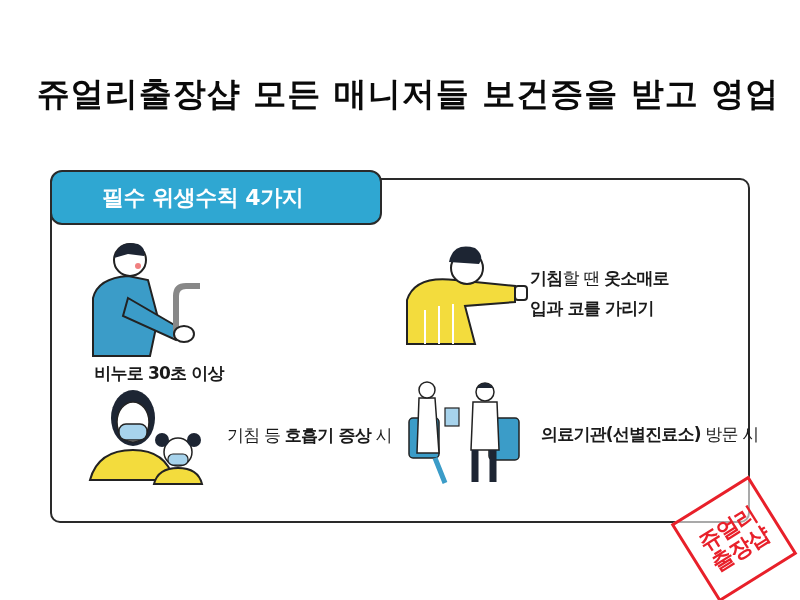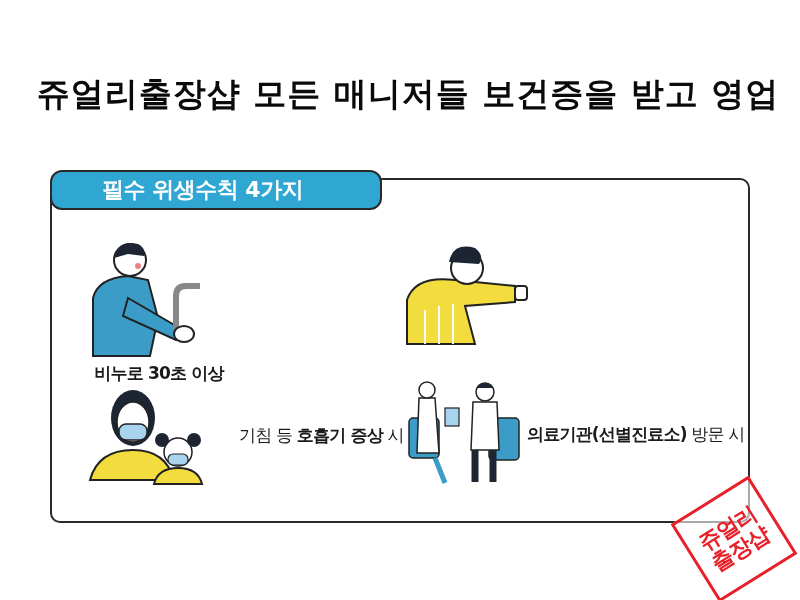--- a/index.html
+++ b/index.html
@@ -9,21 +9,21 @@
     }
     .page-title {
       position: absolute; left: 0; top: 72px; width: 800px; text-align: center;
       font-family: "DejaVu Sans", sans-serif; font-weight: bold; font-size: 33px; letter-spacing: 1px; color: #0a0a0a; padding-left: 8px;
     }
     .card {
       position: absolute; left: 50px; top: 178px; width: 700px; height: 345px;
       border: 2px solid #2a2a2a; border-radius: 10px; background: #fff; box-sizing: border-box;
     }
     .card-tab {
-      position: absolute; left: 50px; top: 170px; width: 332px; height: 40px;
+      position: absolute; left: 50px; top: 170px; width: 332px; height: 55px;
       background: #2fa7d2; border: 2px solid #2a2a2a; border-radius: 12px; box-sizing: border-box;
       display: flex; align-items: center; padding-left: 50px;
     }
     .card-tab span {
       color: #fff; font-weight: bold; font-size: 22px; letter-spacing: -0.5px;
     }
     .item { position: absolute; display: flex; align-items: center; }
     .item .art { position: relative; flex: 0 0 auto; }
     .item .text { font-size: 17px; line-height: 30px; letter-spacing: -0.8px; color: #1a1a1a; }
     .item .text b { font-weight: bold; }
@@ -71,42 +71,46 @@
 <div class="item" style="left:405px; top:240px;">
   <div class="art" style="width:125px; height:105px;">
     <svg width="125" height="105" viewBox="0 0 125 105">
       <path d="M2 104 L2 60 Q10 35 50 40 L110 46 L110 62 L60 66 L70 104 Z" fill="#f3dc3d" stroke="#222" stroke-width="2"></path>
       <path d="M20 104 L20 70 M34 104 L34 66 M48 104 L48 64" stroke="#fff" stroke-width="2"></path>
       <circle cx="62" cy="28" r="16" fill="#fff" stroke="#222" stroke-width="2"></circle>
       <path d="M44 22 Q48 2 70 8 Q80 16 74 24 Z" fill="#1d2533"></path>
       <rect x="110" y="46" width="12" height="14" rx="3" fill="#fff" stroke="#222" stroke-width="2"></rect>
     </svg>
   </div>
+  <div class="text" style="margin-left:0px;">
+    <div><b>기침</b><span class="light">할 땐 </span><b>옷소매로</b></div>
+    <div><b>입과 코를 가리기</b></div>
+  </div>
 </div>
 
 <div class="item" style="left:88px; top:380px;">
   <div class="art" style="width:135px; height:110px;">
     <svg width="135" height="110" viewBox="0 0 135 110">
       <path d="M2 100 Q10 70 45 70 Q78 70 86 100 Z" fill="#f3dc3d" stroke="#222" stroke-width="2"></path>
       <ellipse cx="45" cy="38" rx="22" ry="28" fill="#1d2533"></ellipse>
       <ellipse cx="45" cy="42" rx="16" ry="20" fill="#fff" stroke="#222" stroke-width="1.5"></ellipse>
       <rect x="31" y="44" width="28" height="16" rx="7" fill="#a7d3ec" stroke="#222" stroke-width="1.5"></rect>
       <path d="M66 104 Q70 88 90 88 Q110 88 114 104 Z" fill="#f3dc3d" stroke="#222" stroke-width="2"></path>
       <circle cx="90" cy="72" r="14" fill="#fff" stroke="#222" stroke-width="1.5"></circle>
       <circle cx="74" cy="60" r="7" fill="#1d2533"></circle>
       <circle cx="106" cy="60" r="7" fill="#1d2533"></circle>
       <rect x="80" y="74" width="20" height="11" rx="5" fill="#a7d3ec" stroke="#222" stroke-width="1.2"></rect>
     </svg>
   </div>
-  <div class="text" style="margin-left:16px;">
+  <div class="text" style="margin-left:4px;">
     <div><span class="light">기침 등 </span><b>호흡기 증상</b><span class="light"> 시</span></div>
   </div>
 </div>
 
-<div class="item" style="left:405px; top:378px;">
+<div class="item" style="left:405px; top:378px;gap:14px;">
   <div class="art" style="width:120px; height:112px;">
     <svg width="120" height="112" viewBox="0 0 120 112">
       <rect x="4" y="40" width="30" height="40" rx="4" fill="#3b9cc8" stroke="#222" stroke-width="1.5"></rect>
       <path d="M14 20 L30 20 L34 75 L12 75 Z" fill="#fff" stroke="#222" stroke-width="1.5"></path>
       <circle cx="22" cy="12" r="8" fill="#fff" stroke="#222" stroke-width="1.5"></circle>
       <path d="M30 80 L40 105" stroke="#3b9cc8" stroke-width="5"></path>
       <rect x="40" y="30" width="14" height="18" fill="#a7d3ec" stroke="#222" stroke-width="1.2"></rect>
       <rect x="84" y="40" width="30" height="42" rx="4" fill="#3b9cc8" stroke="#222" stroke-width="1.5"></rect>
       <path d="M68 24 L92 24 L94 72 L66 72 Z" fill="#fff" stroke="#222" stroke-width="1.5"></path>
       <circle cx="80" cy="14" r="9" fill="#fff" stroke="#222" stroke-width="1.5"></circle>

